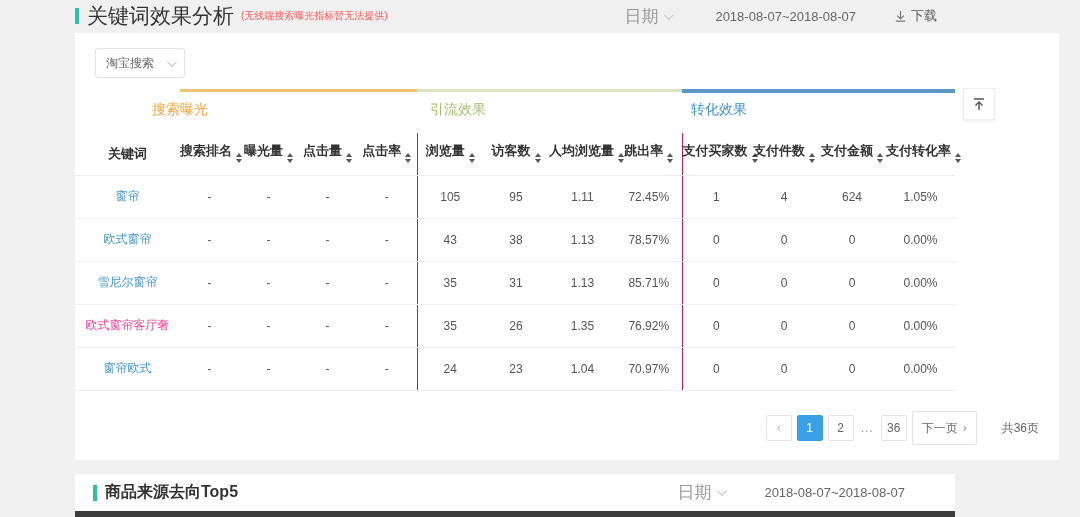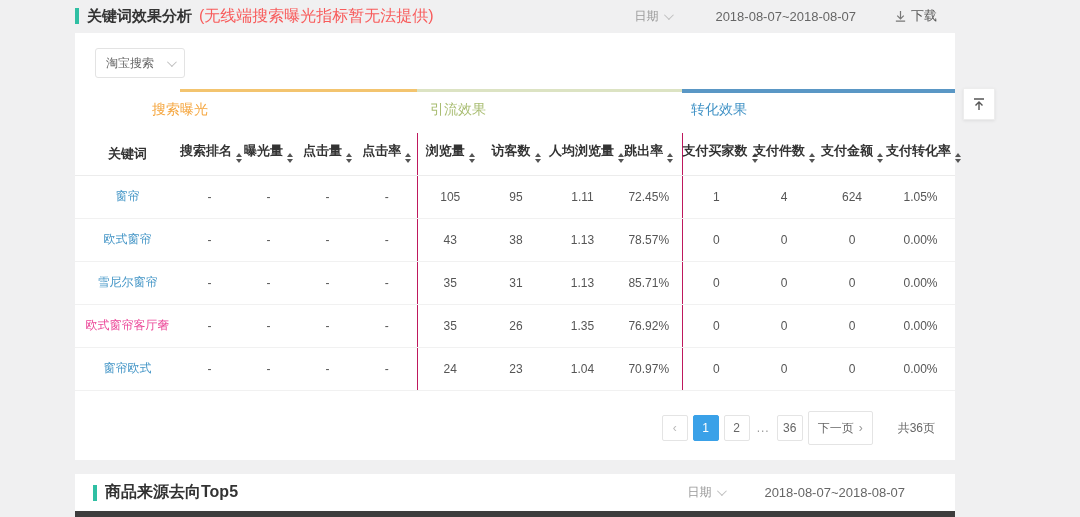--- a/index.html
+++ b/index.html
@@ -2,30 +2,30 @@
 <html><head>
 <meta charset="utf-8">
 <style>
   * { box-sizing: border-box; margin: 0; padding: 0; }
   body { font-family: "Liberation Sans", "DejaVu Sans", sans-serif; background:#e9e9eb; }
   .page { position:relative; width:1080px; height:517px; background:#f0f0f1; overflow:hidden; }
 
   
   .top-header { position:absolute; left:75px; top:0; width:880px; height:32px; display:flex; align-items:center; }
   .accent-bar { width:4px; height:16px; background:#2fbfa3; margin-right:8px; flex:none; }
-  .page-title { font-size:15px; font-weight:bold; color:#333; }
-  .note { font-size:16px; color:#f85b5b; margin-left:7px; }
+  .page-title { font-size:21px; font-weight:normal; color:#333; }
+  .note { font-size:10px; color:#f85b5b; margin-left:7px; }
   .date-controls { margin-left:auto; display:flex; align-items:center; margin-right:18px; }
-  .date-label { font-size:12px; color:#999; display:flex; align-items:center; gap:6px; cursor:pointer; }
+  .date-label { font-size:17px; color:#999; display:flex; align-items:center; gap:6px; cursor:pointer; }
   .chev { width:7px; height:7px; border-right:1px solid #c0c0c0; border-bottom:1px solid #c0c0c0; transform:rotate(45deg) translateY(-2px); display:inline-block; }
   .date-range { font-size:13px; color:#666; margin-left:44px; }
   .download-btn { display:flex; align-items:center; gap:4px; font-size:13px; color:#555; margin-left:38px; cursor:pointer; background:none; border:none; }
 
   
-  .card { position:absolute; left:75px; top:33px; width:880px; height:427px; background:#fff; }
+  .card { position:absolute; left:75px; top:33px; width:984px; height:427px; background:#fff; }
   .filter-row { padding:15px 0 0 20px; }
   .dropdown { width:90px; height:30px; background:#fff; border:1px solid #e3e3e3; border-radius:3px;
               font-size:12px; color:#666; display:flex; align-items:center; justify-content:space-between;
               padding:0 10px; cursor:pointer; font-family:inherit; }
 
   
   .group-strip { position:absolute; top:56px; left:0; width:880px; height:44px; }
   .gborder { position:absolute; top:0; height:3px; }
   .glabel { position:absolute; top:12px; font-size:14px; white-space:nowrap; }
 

